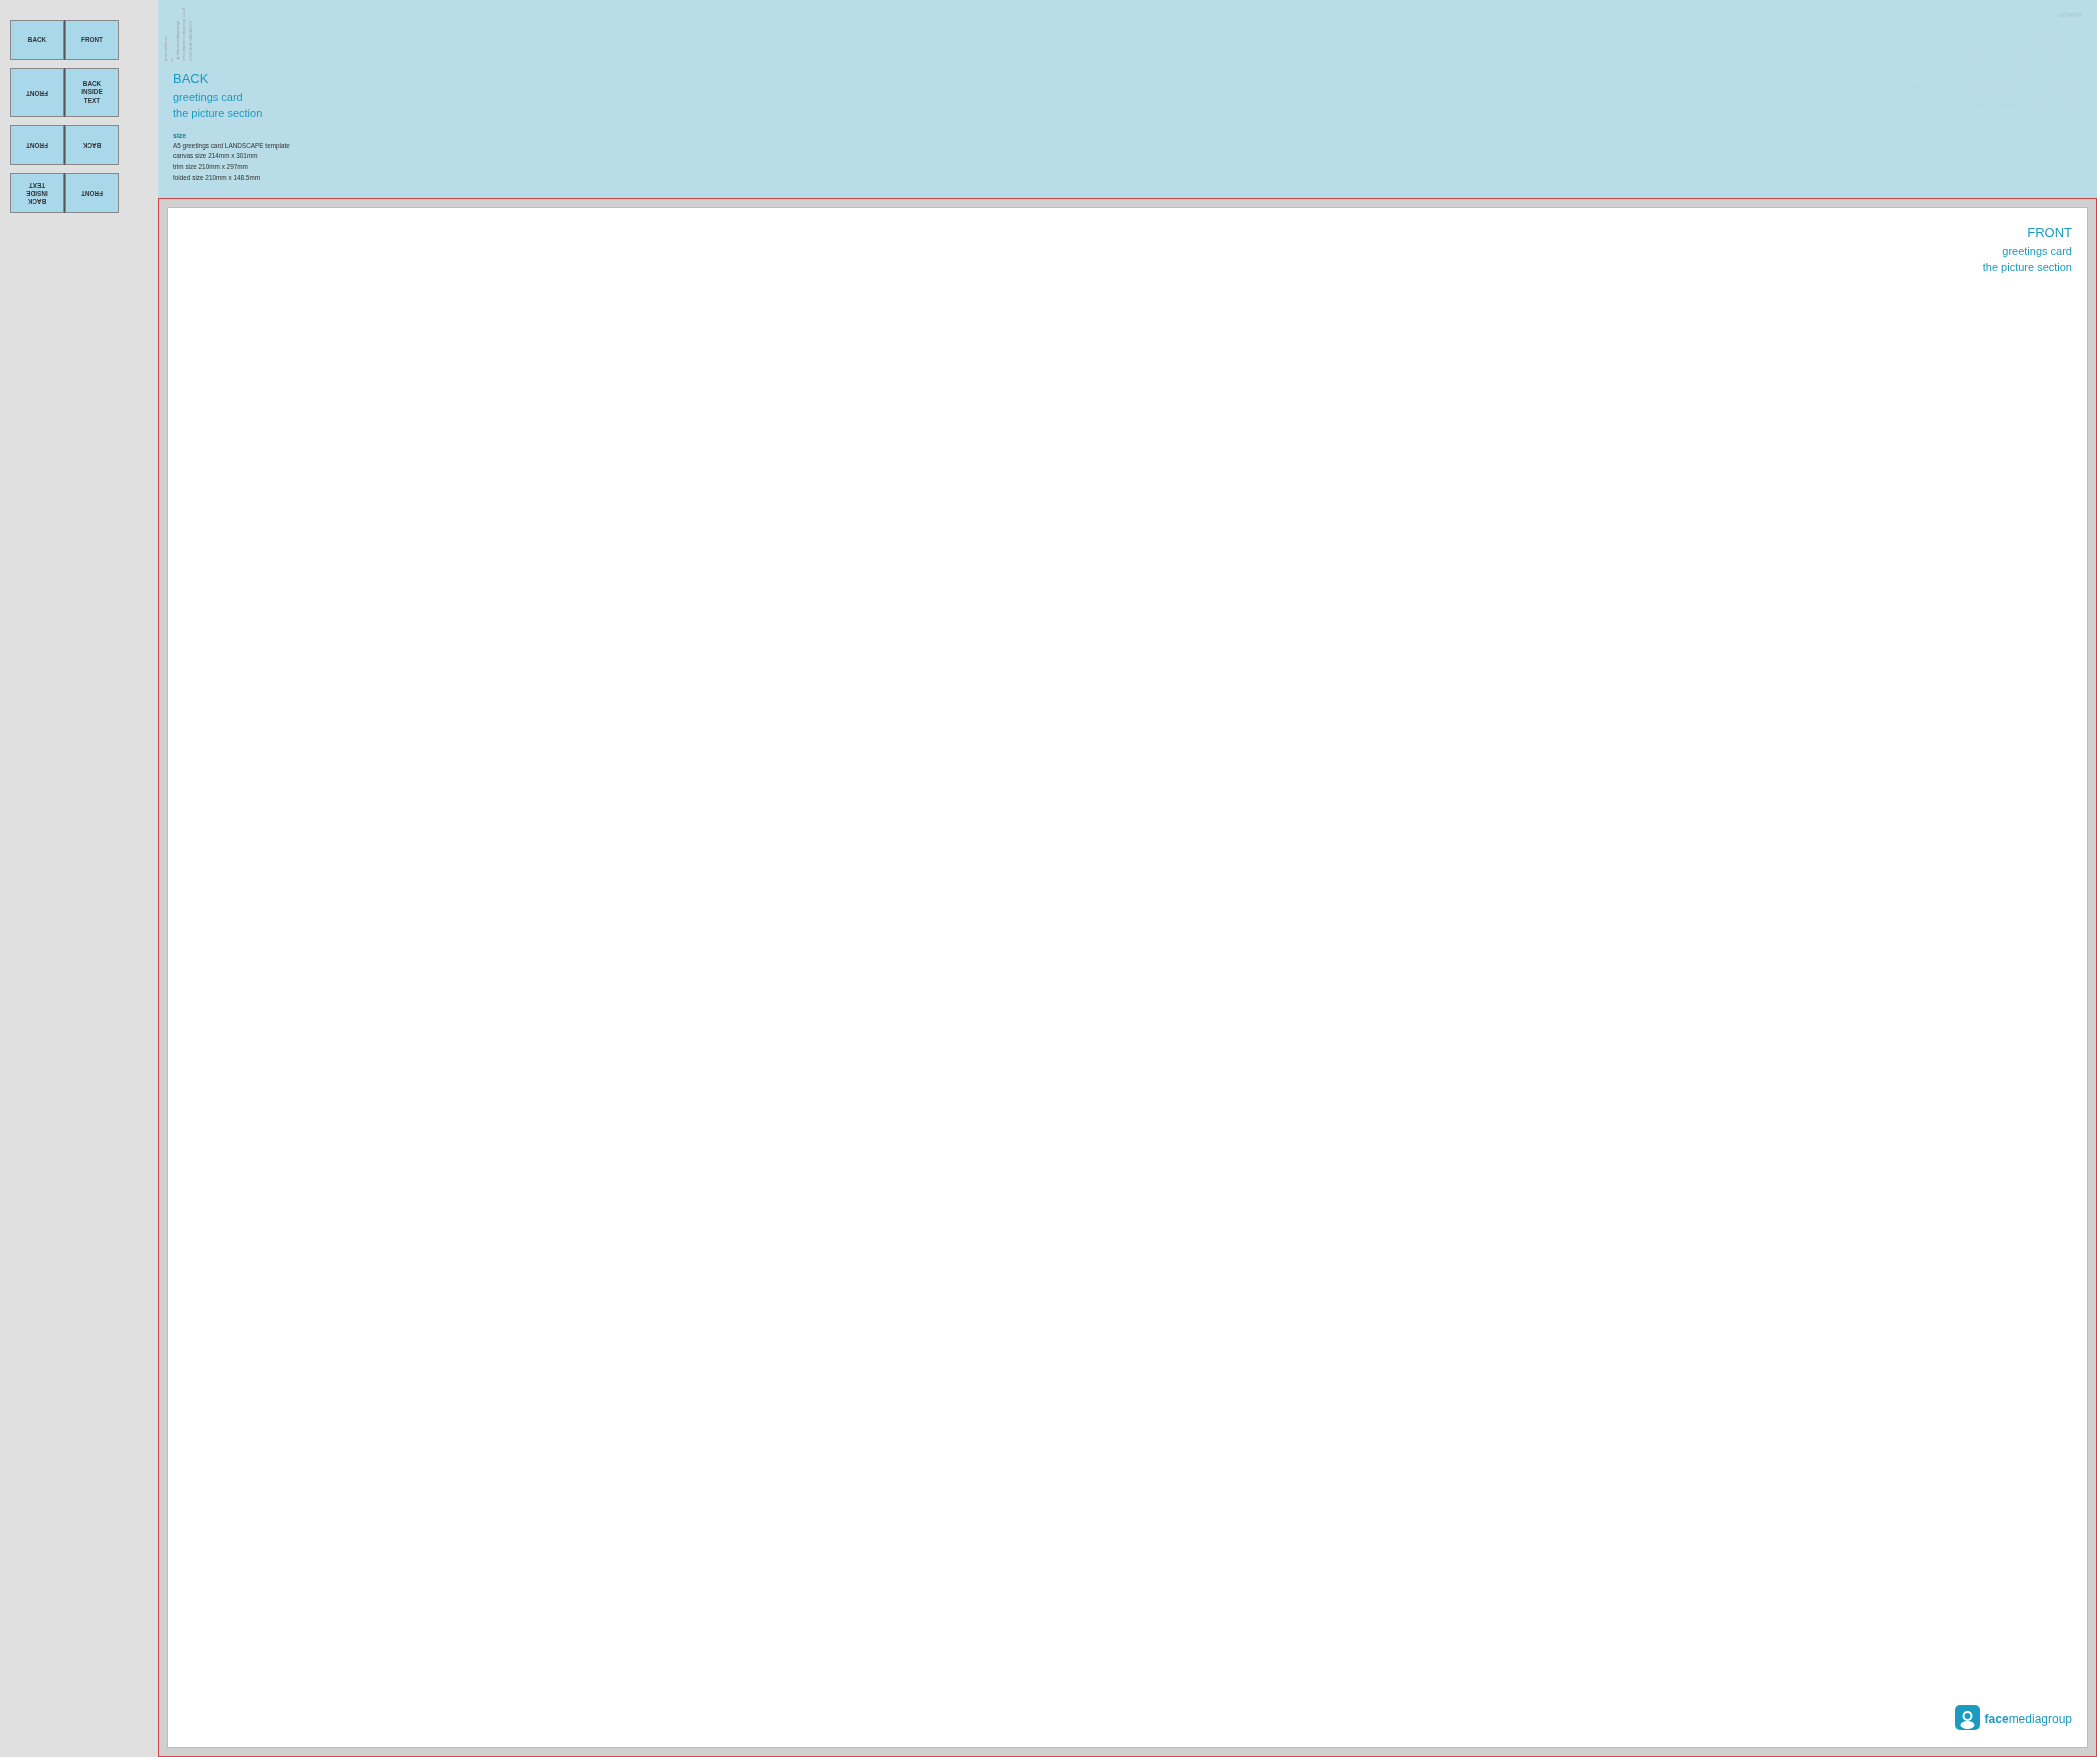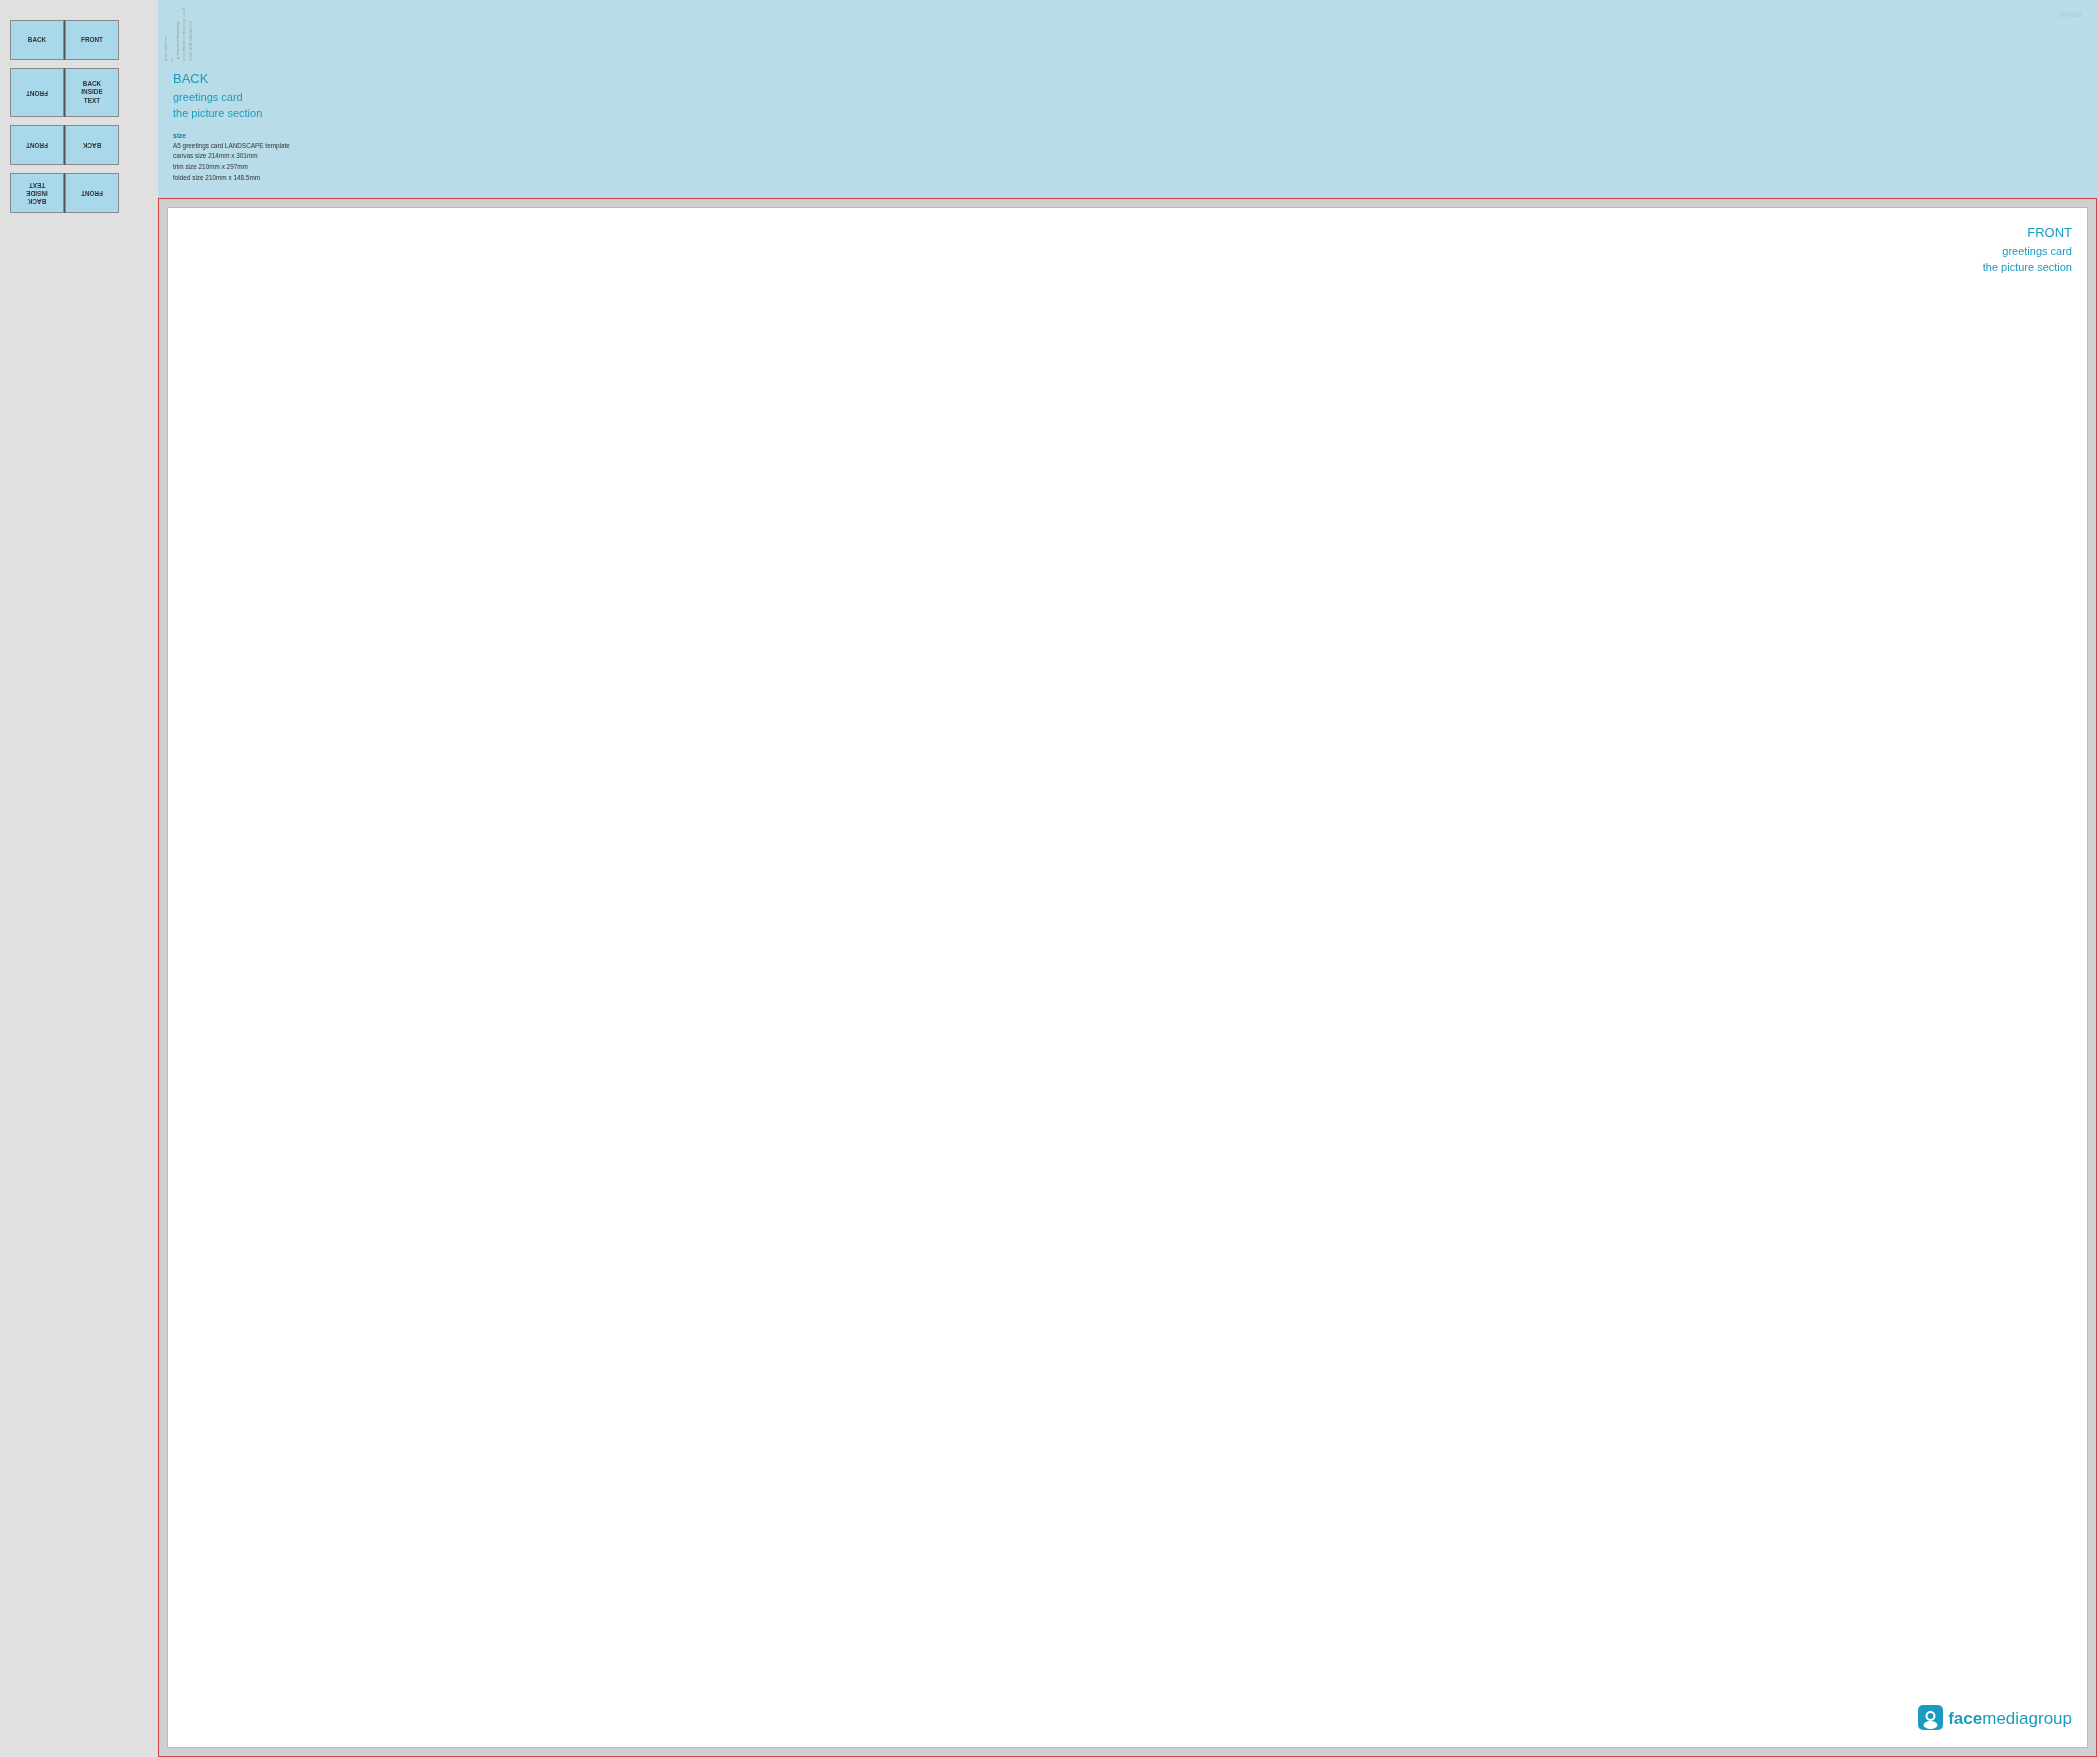--- a/index.html
+++ b/index.html
@@ -168,21 +168,21 @@
     }
 
     .logo-area {
       display: flex;
       align-items: center;
       gap: 5px;
       align-self: flex-end;
     }
 
     .logo-text {
-      font-size: 17px;
+      font-size: 12px;
       color: #1a9bbf;
     }
 
     .logo-text .face {
       font-weight: bold;
     }
 
     .logo-text .media {
       font-weight: normal;
     }

